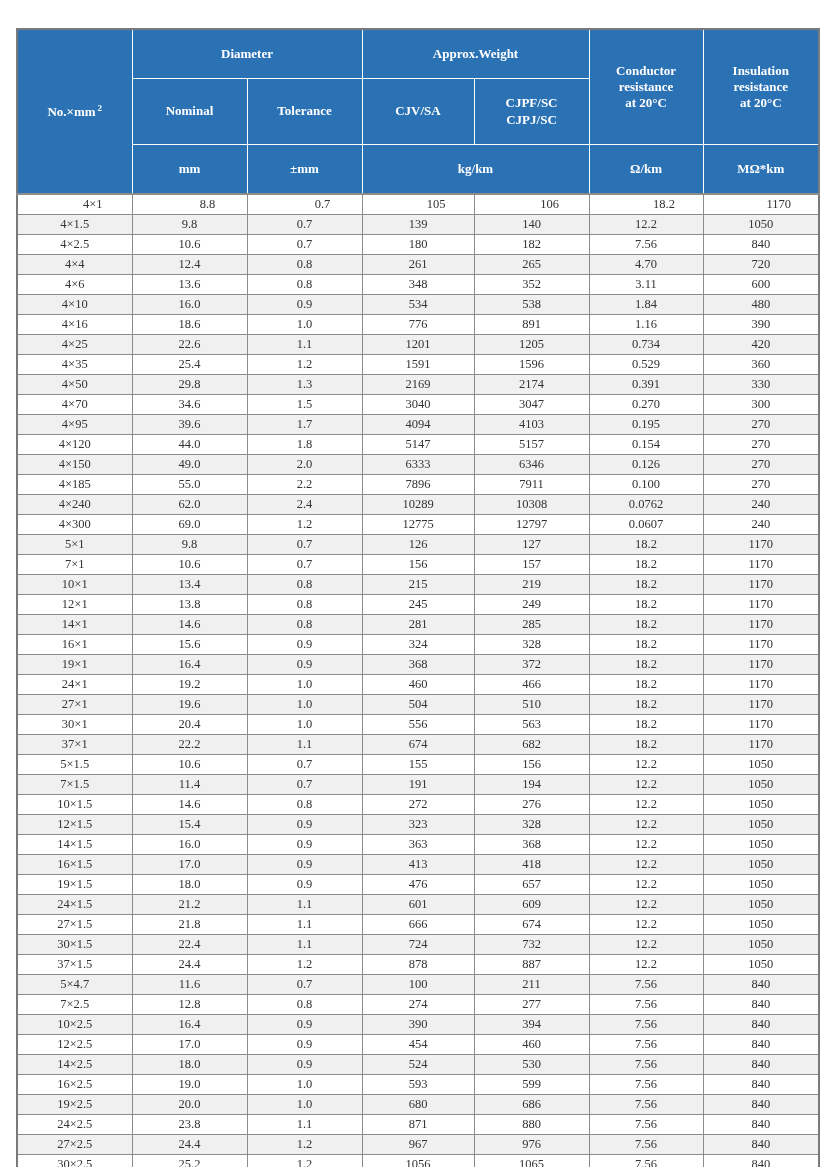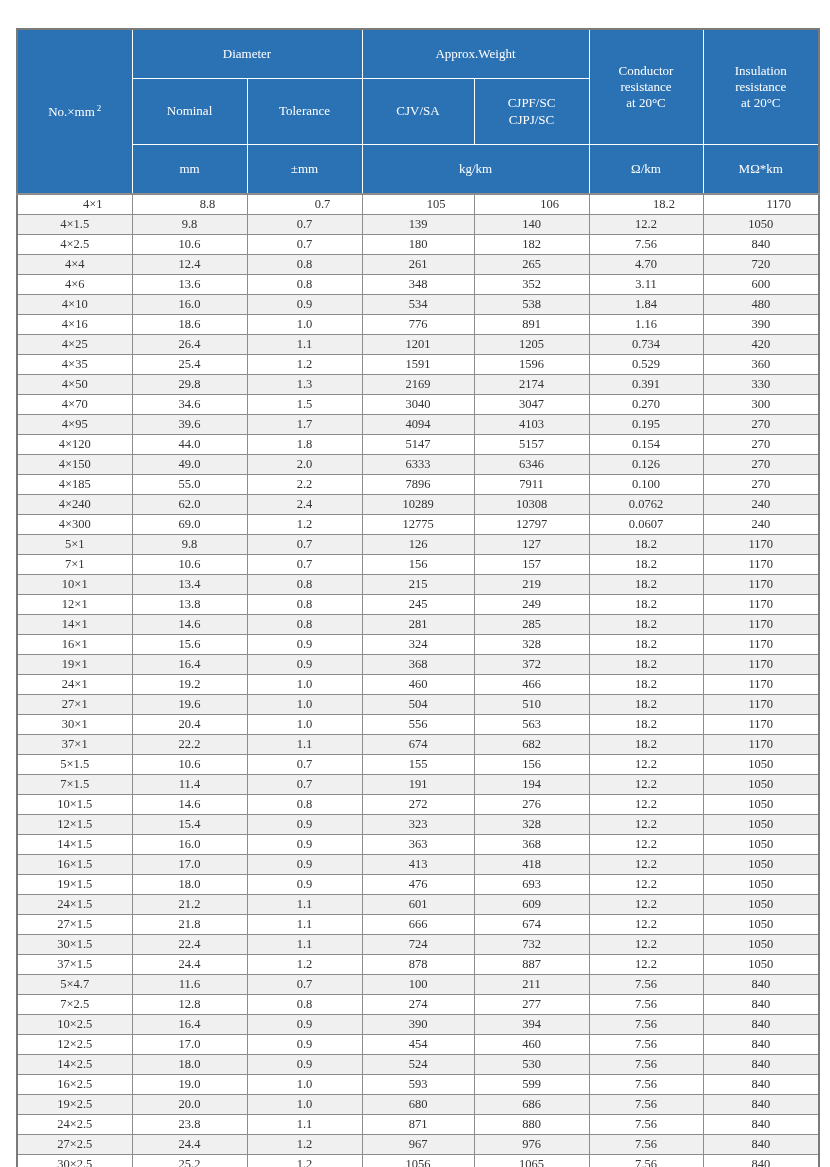--- a/index.html
+++ b/index.html
@@ -29,21 +29,21 @@
     left: 16px;
     top: 28px;
     width: 802px;
     border-collapse: collapse;
     table-layout: fixed;
     border: 2px solid #7a7a7a;
   }
   table.spec-table th {
     background: var(--header-bg);
     color: var(--header-text);
-    font-weight: normal;
+    font-weight: bold;
     font-size: 13px;
     text-align: center;
     vertical-align: middle;
     border: 1px solid #ffffff;
     padding: 16px;
     line-height: 1.25;
   }
   tr.h1 th { height: 30px; }
   tr.h2 th { height: 46px; }
   tr.h3 th { height: 36px; }
@@ -174,21 +174,21 @@
           <td>4×16</td>
           <td>18.6</td>
           <td>1.0</td>
           <td>776</td>
           <td>891</td>
           <td>1.16</td>
           <td>390</td>
         </tr>
         <tr class="alt">
           <td>4×25</td>
-          <td>26.4</td>
+          <td>22.6</td>
           <td>1.1</td>
           <td>1201</td>
           <td>1205</td>
           <td>0.734</td>
           <td>420</td>
         </tr>
         <tr>
           <td>4×35</td>
           <td>25.4</td>
           <td>1.2</td>
@@ -420,21 +420,21 @@
           <td>413</td>
           <td>418</td>
           <td>12.2</td>
           <td>1050</td>
         </tr>
         <tr>
           <td>19×1.5</td>
           <td>18.0</td>
           <td>0.9</td>
           <td>476</td>
-          <td>693</td>
+          <td>657</td>
           <td>12.2</td>
           <td>1050</td>
         </tr>
         <tr class="alt">
           <td>24×1.5</td>
           <td>21.2</td>
           <td>1.1</td>
           <td>601</td>
           <td>609</td>
           <td>12.2</td>

